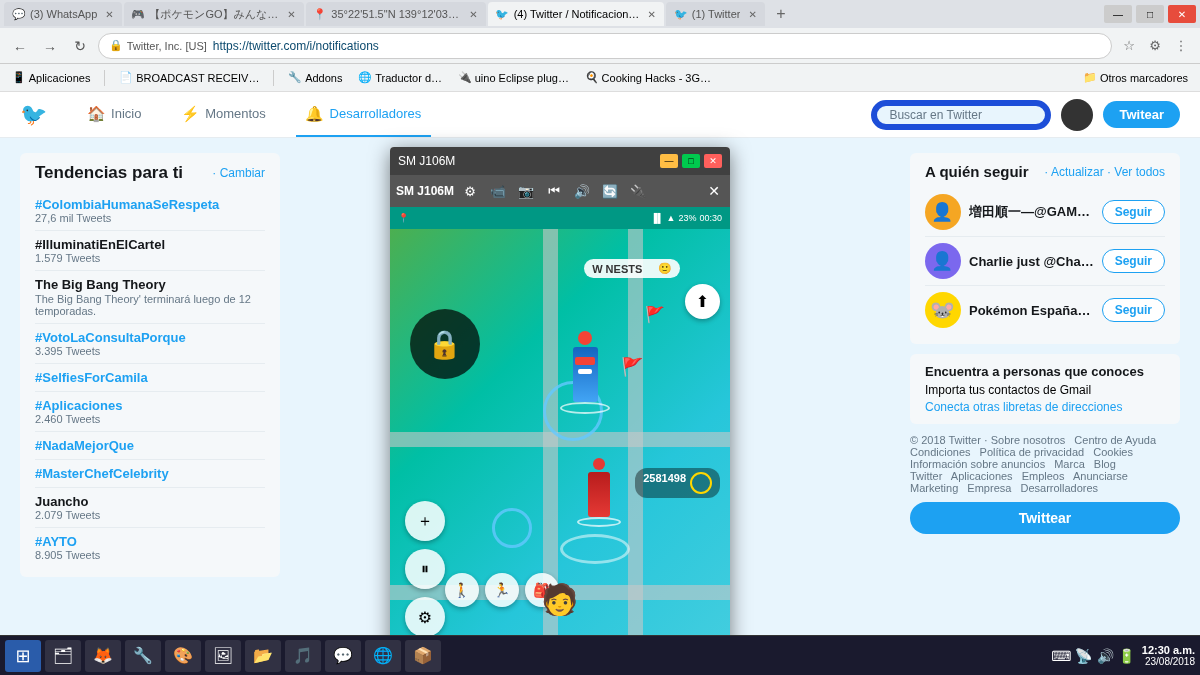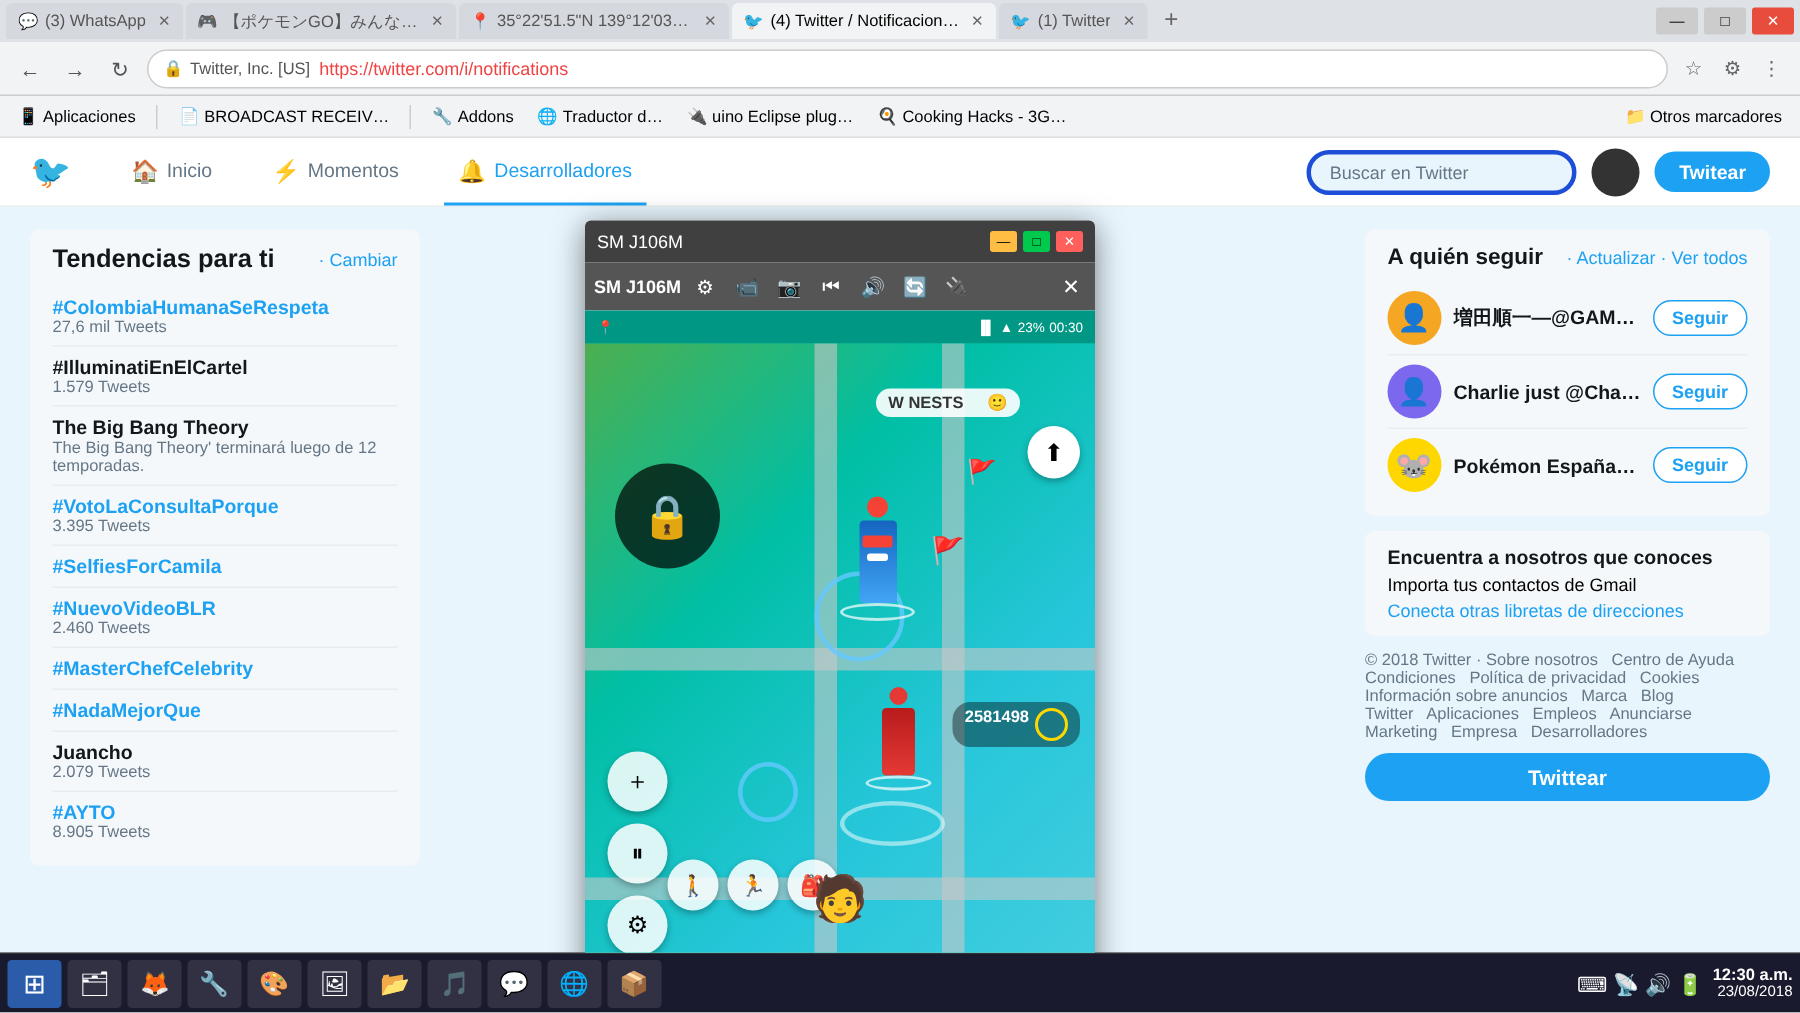--- a/index.html
+++ b/index.html
@@ -20,21 +20,21 @@
     .window-controls { margin-left: auto; display: flex; gap: 4px; }
     .win-btn { width: 28px; height: 18px; display: flex; align-items: center; justify-content: center; font-size: 10px; background: #ccc; border-radius: 2px; cursor: pointer; }
     .win-btn.close-btn { background: #e74c3c; color: white; }
 
     
     .address-bar { height: 36px; background: #f1f3f4; display: flex; align-items: center; padding: 0 8px; gap: 6px; border-bottom: 1px solid #ccc; }
     .nav-btn { width: 24px; height: 24px; display: flex; align-items: center; justify-content: center; font-size: 14px; color: #555; cursor: pointer; border-radius: 50%; }
     .url-bar { flex: 1; height: 26px; background: white; border: 1px solid #ccc; border-radius: 13px; display: flex; align-items: center; padding: 0 10px; font-size: 12px; color: #333; }
     .url-lock { color: #5c6bc0; margin-right: 4px; font-size: 11px; }
     .url-site { color: #555; font-size: 11px; margin-right: 6px; }
-    .url-text { color: #ef4444; font-size: 12px; }
+    .url-text { color: #0c4a6e; font-size: 12px; }
     .addr-icons { display: flex; gap: 4px; }
     .addr-icon { width: 22px; height: 22px; display: flex; align-items: center; justify-content: center; font-size: 13px; color: #666; cursor: pointer; }
 
     
     .bookmarks-bar { height: 28px; background: #f1f3f4; display: flex; align-items: center; padding: 0 8px; gap: 8px; border-bottom: 1px solid #ddd; font-size: 11px; overflow: hidden; }
     .bookmark-item { display: flex; align-items: center; gap: 3px; white-space: nowrap; cursor: pointer; padding: 2px 4px; border-radius: 3px; }
     .bookmark-icon { font-size: 11px; }
     .bm-separator { width: 1px; height: 16px; background: #ccc; margin: 0 2px; }
 
     
@@ -44,21 +44,21 @@
     .twitter-page { width: 100%; height: 100%; background: #e8f5fd; display: flex; flex-direction: column; }
     
     
     .twitter-header { height: 46px; background: white; border-bottom: 1px solid #e6ecf0; display: flex; align-items: center; padding: 0 20px; gap: 30px; position: relative; z-index: 1; }
     .twitter-logo { color: #1da1f2; font-size: 22px; }
     .tw-nav { display: flex; gap: 20px; align-items: center; height: 100%; }
     .tw-nav-item { display: flex; align-items: center; gap: 5px; font-size: 13px; color: #657786; cursor: pointer; padding: 0 10px; height: 100%; border-bottom: 2px solid transparent; }
     .tw-nav-item.active { color: #1da1f2; border-bottom: 2px solid #1da1f2; }
     .tw-nav-item .icon { font-size: 15px; }
     .tw-search { margin-left: auto; display: flex; align-items: center; gap: 10px; }
-    .tw-search-box { height: 30px; background: #e8f5fd; border: 3px solid #1d4ed8; border-radius: 20px; padding: 0 12px; font-size: 12px; color: #657786; width: 180px; display: flex; align-items: center; }
+    .tw-search-box { height: 30px; background: #e8f5fd; border: 6px solid #1d4ed8; border-radius: 20px; padding: 0 12px; font-size: 12px; color: #657786; width: 180px; display: flex; align-items: center; }
     .tw-avatar { width: 32px; height: 32px; border-radius: 50%; background: #333; }
     .tw-tweet-btn { background: #1da1f2; color: white; border: none; border-radius: 20px; padding: 6px 16px; font-size: 13px; font-weight: bold; cursor: pointer; }
 
     
     .twitter-main { flex: 1; display: flex; gap: 0; padding: 15px 20px; overflow: hidden; }
     .tw-left { width: 260px; flex-shrink: 0; }
     .tw-center { flex: 1; margin: 0 15px; }
     .tw-right { width: 270px; flex-shrink: 0; }
 
     
@@ -287,28 +287,28 @@
               <div class="trend-sub">The Big Bang Theory' terminará luego de 12 temporadas.</div>
             </div>
             <div class="trend-item">
               <div class="trend-name blue">#VotoLaConsultaPorque</div>
               <div class="trend-meta">3.395 Tweets</div>
             </div>
             <div class="trend-item">
               <div class="trend-name blue">#SelfiesForCamila</div>
             </div>
             <div class="trend-item">
-              <div class="trend-name blue">#NuevoVideoBLR</div>
+              <div class="trend-name blue">#Aplicaciones</div>
               <div class="trend-meta">2.460 Tweets</div>
             </div>
             <div class="trend-item">
+              <div class="trend-name blue">#NadaMejorQue</div>
+            </div>
+            <div class="trend-item">
               <div class="trend-name blue">#MasterChefCelebrity</div>
-            </div>
-            <div class="trend-item">
-              <div class="trend-name blue">#NadaMejorQue</div>
             </div>
             <div class="trend-item">
               <div class="trend-name">Juancho</div>
               <div class="trend-meta">2.079 Tweets</div>
             </div>
             <div class="trend-item">
               <div class="trend-name blue">#AYTO</div>
               <div class="trend-meta">8.905 Tweets</div>
             </div>
           </div>
@@ -340,21 +340,21 @@
             <div class="wtf-item">
               <div class="wtf-avatar" style="background:#ffd700; font-size:20px;">🐭</div>
               <div class="wtf-info">
                 <div class="wtf-name">Pokémon España @Poke…</div>
               </div>
               <button class="follow-btn">Seguir</button>
             </div>
           </div>
 
           <div class="gmail-section">
-            <div class="gmail-title">Encuentra a nosotros que conoces</div>
+            <div class="gmail-title">Encuentra a personas que conoces</div>
             <div>Importa tus contactos de Gmail</div>
             <span class="gmail-link">Conecta otras libretas de direcciones</span>
           </div>
 
           <div class="tw-footer">
             <span class="tw-footer">© 2018 Twitter · </span>
             <a>Sobre nosotros</a>
             <a>Centro de Ayuda</a>
             <a>Condiciones</a>
             <a>Política de privacidad</a>

